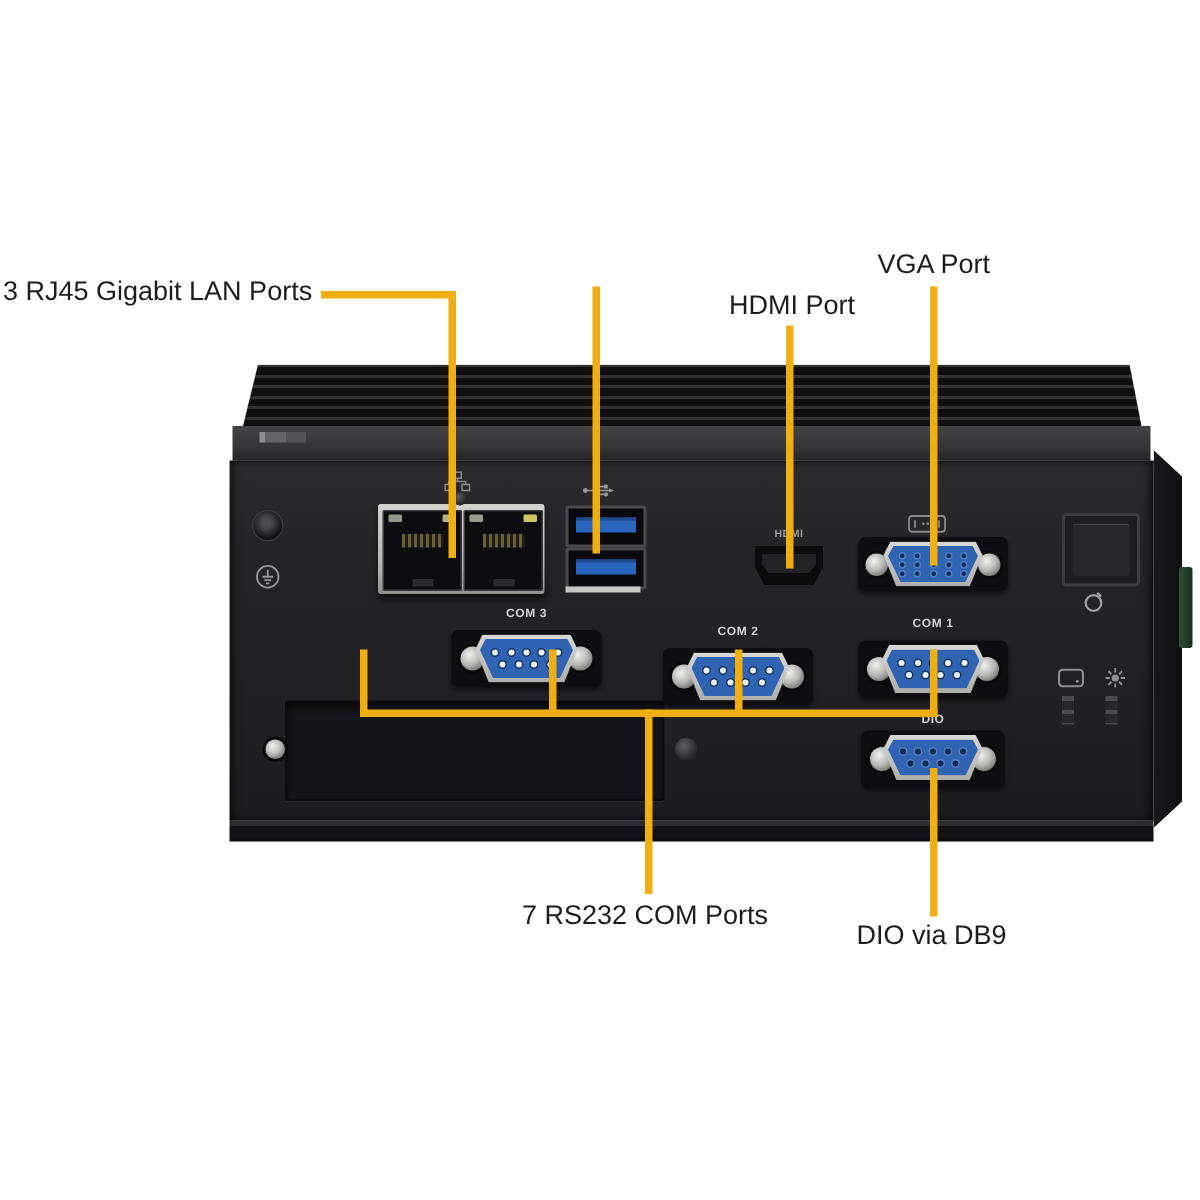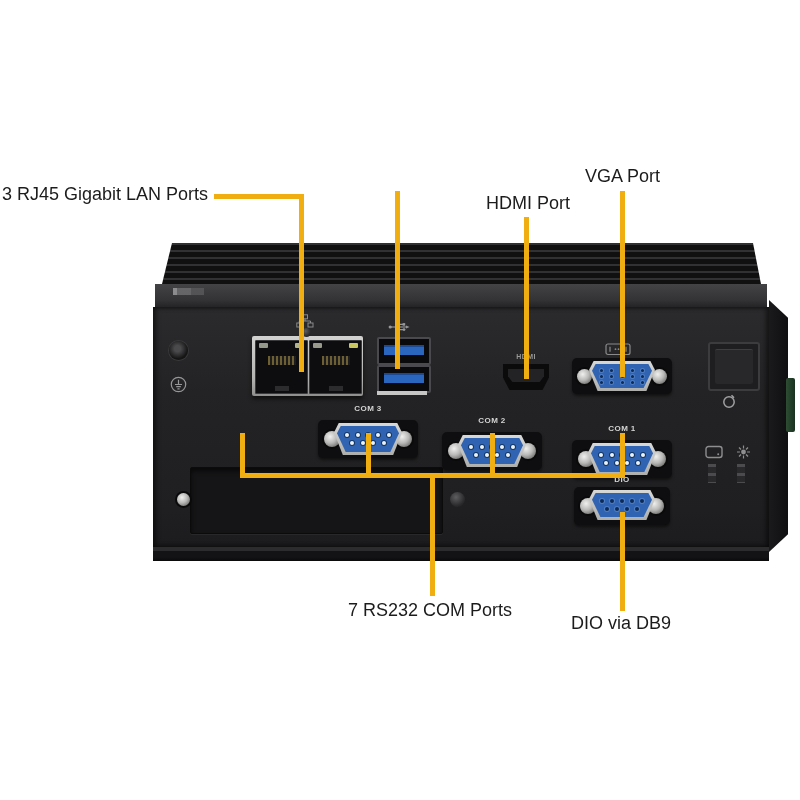--- a/index.html
+++ b/index.html
@@ -199,21 +199,21 @@
   </div>
 
   <div class="pwr">
     <div class="pwr-in"></div>
   </div>
   <svg class="icon" style="left:721px;top:393px;" width="16" height="16" viewBox="0 0 16 16">
     <circle cx="8" cy="9" r="5.2" fill="none" stroke="#a0a0a2" stroke-width="1.5"></circle>
     <path d="M10.5 2.2L13 4.8" stroke="#a0a0a2" stroke-width="1.6"></path>
   </svg>
 
-  <div class="comwrap" style="left:316px;top:404px;">
+  <div class="comwrap" style="left:299px;top:404px;">
     <div class="plabel">COM 3</div>
     <div class="dbase" style="left:2px;top:16px;width:100px;height:38px;"></div>
     <div class="screw" style="left:8px;top:27px;width:16px;height:16px;"></div>
     <div class="screw" style="left:80px;top:27px;width:16px;height:16px;"></div>
     <div class="dbshell" style="left:18px;top:19px;width:68px;height:32px;">
       <div class="dbface male">
           <i style="left: 16.4%; top: 33.3333%;"></i>
           <i style="left: 33.2%; top: 33.3333%;"></i>
           <i style="left: 50%; top: 33.3333%;"></i>
           <i style="left: 66.8%; top: 33.3333%;"></i>
@@ -237,21 +237,21 @@
           <i style="left: 50%; top: 33.3333%;"></i>
           <i style="left: 66.8%; top: 33.3333%;"></i>
           <i style="left: 83.6%; top: 33.3333%;"></i>
           <i style="left: 24.8%; top: 66.6667%;"></i>
           <i style="left: 41.6%; top: 66.6667%;"></i>
           <i style="left: 58.4%; top: 66.6667%;"></i>
           <i style="left: 75.2%; top: 66.6667%;"></i>
         </div>
     </div>
   </div>
-  <div class="comwrap" style="left:570px;top:424px;">
+  <div class="comwrap" style="left:570px;top:411px;">
     <div class="plabel">COM 1</div>
     <div class="dbase" style="left:2px;top:16px;width:100px;height:38px;"></div>
     <div class="screw" style="left:8px;top:27px;width:16px;height:16px;"></div>
     <div class="screw" style="left:80px;top:27px;width:16px;height:16px;"></div>
     <div class="dbshell" style="left:18px;top:19px;width:68px;height:32px;">
       <div class="dbface male">
           <i style="left: 16.4%; top: 33.3333%;"></i>
           <i style="left: 33.2%; top: 33.3333%;"></i>
           <i style="left: 50%; top: 33.3333%;"></i>
           <i style="left: 66.8%; top: 33.3333%;"></i>

